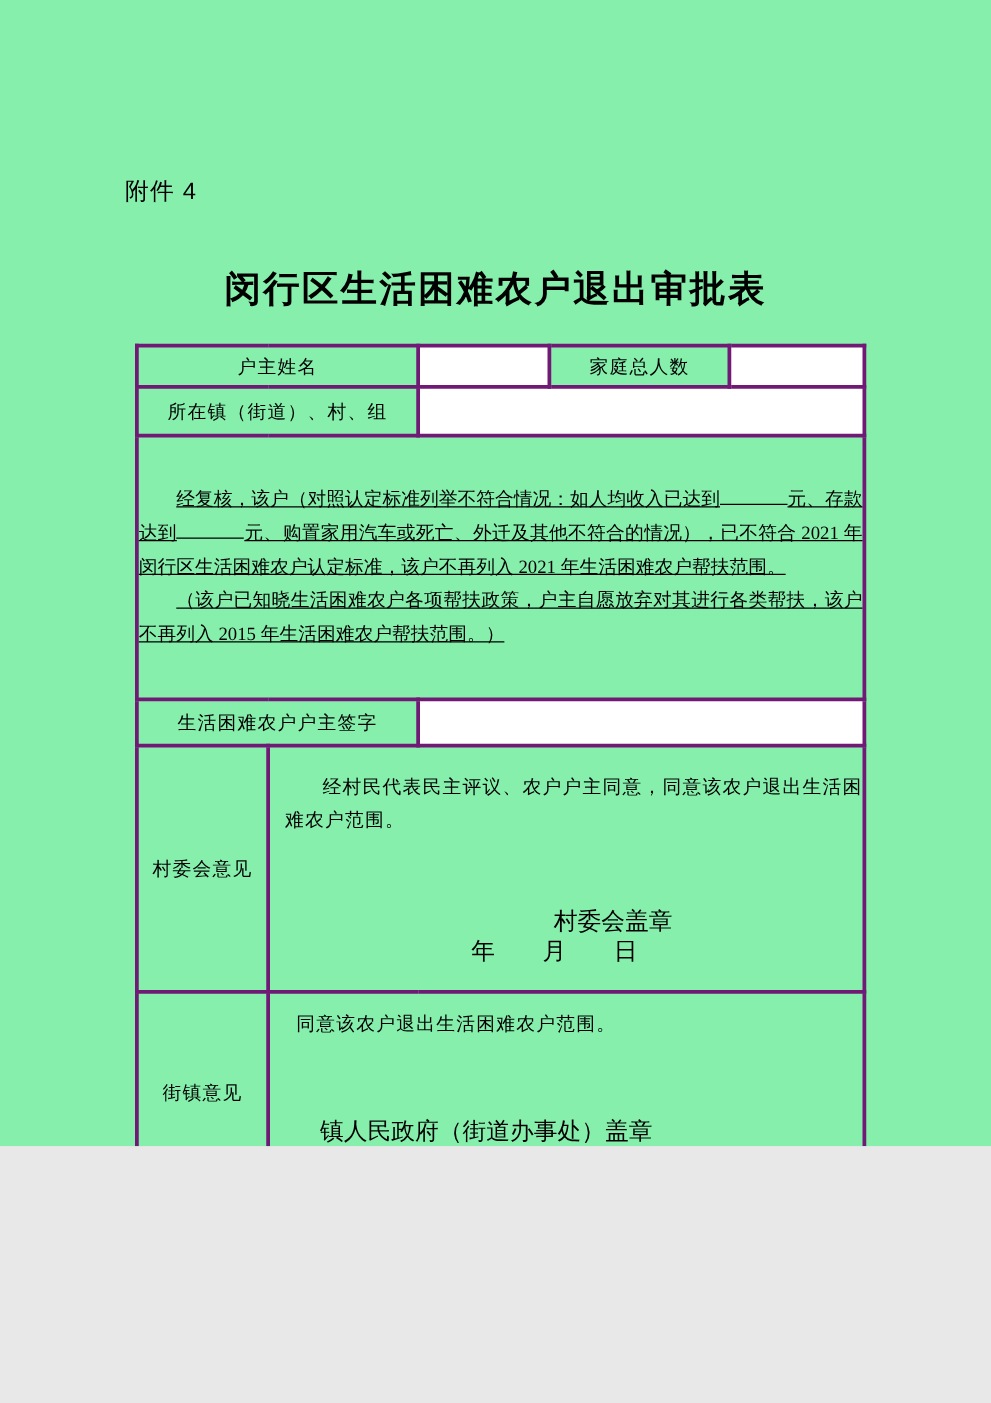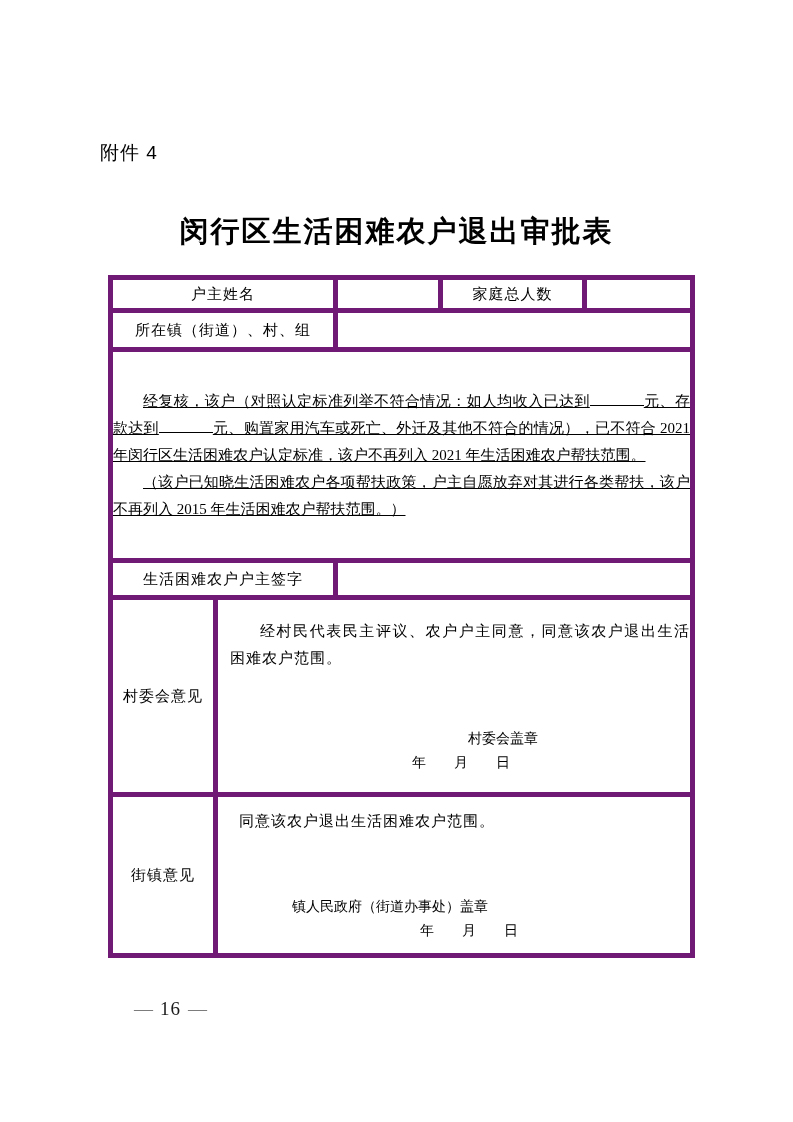--- a/index.html
+++ b/index.html
@@ -1,19 +1,19 @@
 <!DOCTYPE html>
 <html lang="zh"><head>
 <meta charset="utf-8">
 <style>
   html,body{margin:0;padding:0;background:#e8e8e8;}
   .page{
     position:relative;
-    width:793px;height:1122px;
-    background:#ffffff;
+    width:793px;height:917px;
+    background:#86efac;
     font-family:"Liberation Serif","DejaVu Serif",serif;
     color:#000;
     margin:0 auto;
     overflow:hidden;
   }
   .attachment{
     position:absolute;left:100px;top:140px;
     font-size:19px;
     font-family:"Liberation Sans","DejaVu Sans",sans-serif;
     letter-spacing:1px;
@@ -25,21 +25,21 @@
     letter-spacing:2px;
   }
   table.form{
     position:absolute;left:108px;top:275px;
     width:582px;
     border-collapse:collapse;
     table-layout:fixed;
     border:2px solid #1a1a1a;
   }
   table.form td{
-    border:5px solid #701a75;
+    border:3px solid #701a75;
     font-size:15px;
     padding:0;
     vertical-align:middle;
   }
   td.lbl{
     text-align:center;
     letter-spacing:1px;
   }
   td.val{background:#fff;}
   td.para-cell{
@@ -68,21 +68,21 @@
     line-height:27px;
   }
   td.opinion-cell .opinion-text{
     margin:0;
     text-indent:2em;
     text-align:justify;
     letter-spacing:1px;
     padding-left:12px;
   }
   td.opinion-cell .opinion-text.short{text-indent:0.6em;}
-  .stamp-block{font-size:14px;line-height:24px;}
+  .stamp-block{font-size:19px;line-height:24px;}
   .stamp-line{text-align:right;}
   .v-stamp{margin-top:55px;padding-right:152px;}
   .v-date{padding-right:180px;}
   .t-stamp{margin-top:60px;padding-right:128px;text-align:center;}
   .t-date{padding-right:172px;}
   .page-number{
     position:absolute;left:127px;top:998px;
     font-size:19px;
   }
   .page-number .dash{color:#777;margin:0 7px;}

